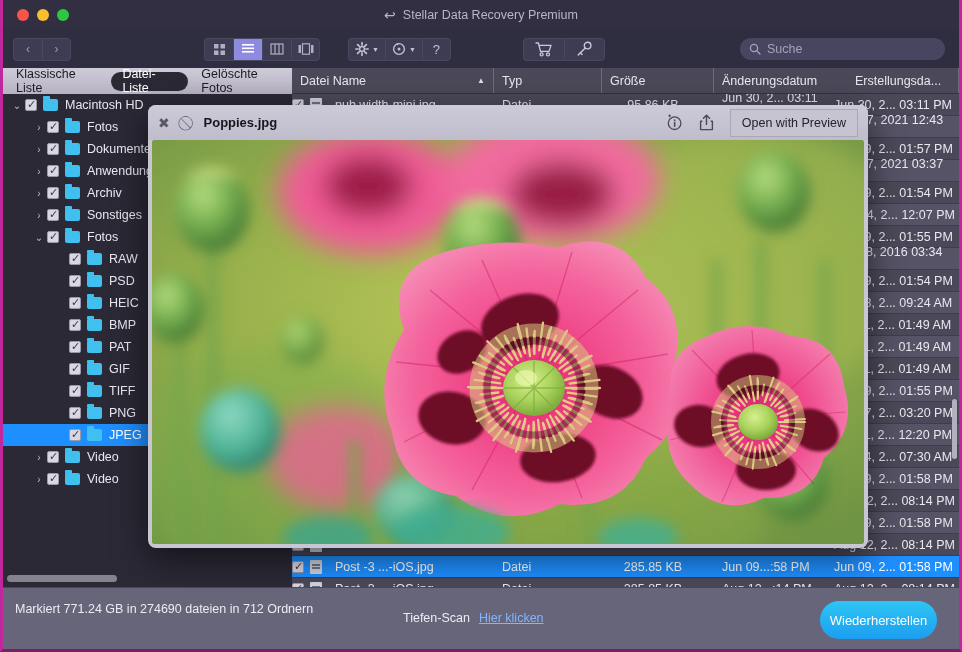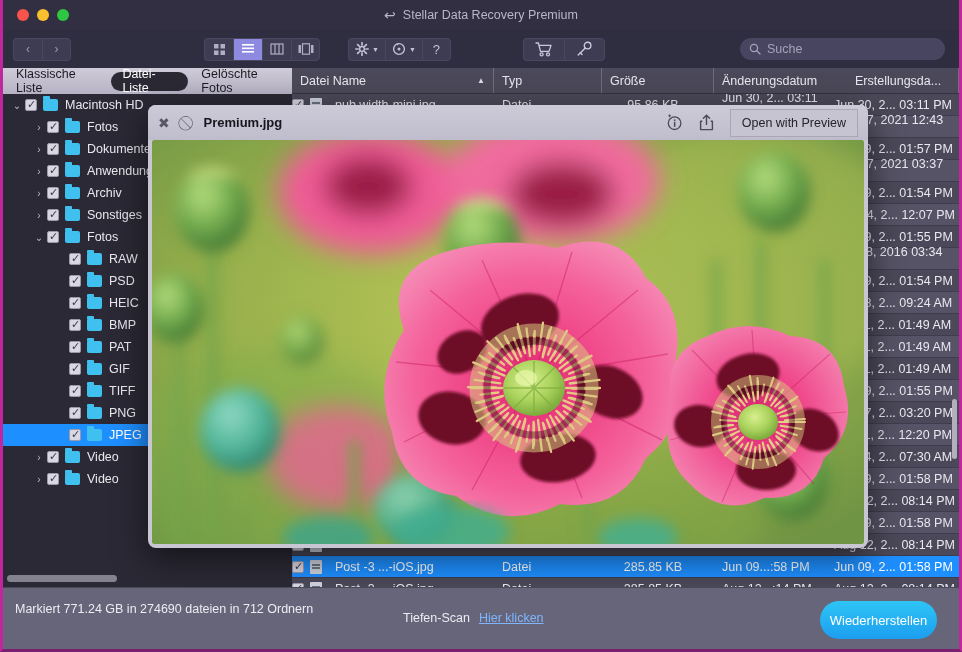--- a/index.html
+++ b/index.html
@@ -794,21 +794,21 @@
       </div>
     <div class="fl-scroll">
       <div class="thumb"></div>
     </div>
   </div>
 
   <div class="preview">
     <div class="pv-head">
       <span class="pv-icon">✖︎</span>
       <span class="pv-icon">🚫︎</span>
-      <span class="pv-title">Premium.jpg</span>
+      <span class="pv-title">Poppies.jpg</span>
       <div class="pv-right">
         <svg width="17" height="17" viewBox="0 0 17 17">
           <circle cx="8.6" cy="9.2" r="6.3" fill="none" stroke="#4c4957" stroke-width="1.3"></circle>
           <rect x="7.9" y="7.8" width="1.5" height="5" fill="#4c4957"></rect>
           <rect x="7.9" y="5.4" width="1.5" height="1.6" fill="#4c4957"></rect>
           <path d="M3.6 2.6 L3.6 0.9 M2.8 1.75 L4.5 1.75" stroke="#4c4957" stroke-width="1.1" stroke-linecap="round"></path>
         </svg>
         <svg width="15" height="17" viewBox="0 0 15 17">
           <path d="M7.5 1.4 L7.5 10.4" stroke="#4c4957" stroke-width="1.4" stroke-linecap="round"></path>
           <path d="M4.4 4.3 L7.5 1.2 L10.6 4.3" fill="none" stroke="#4c4957" stroke-width="1.4" stroke-linecap="round" stroke-linejoin="round"></path>

